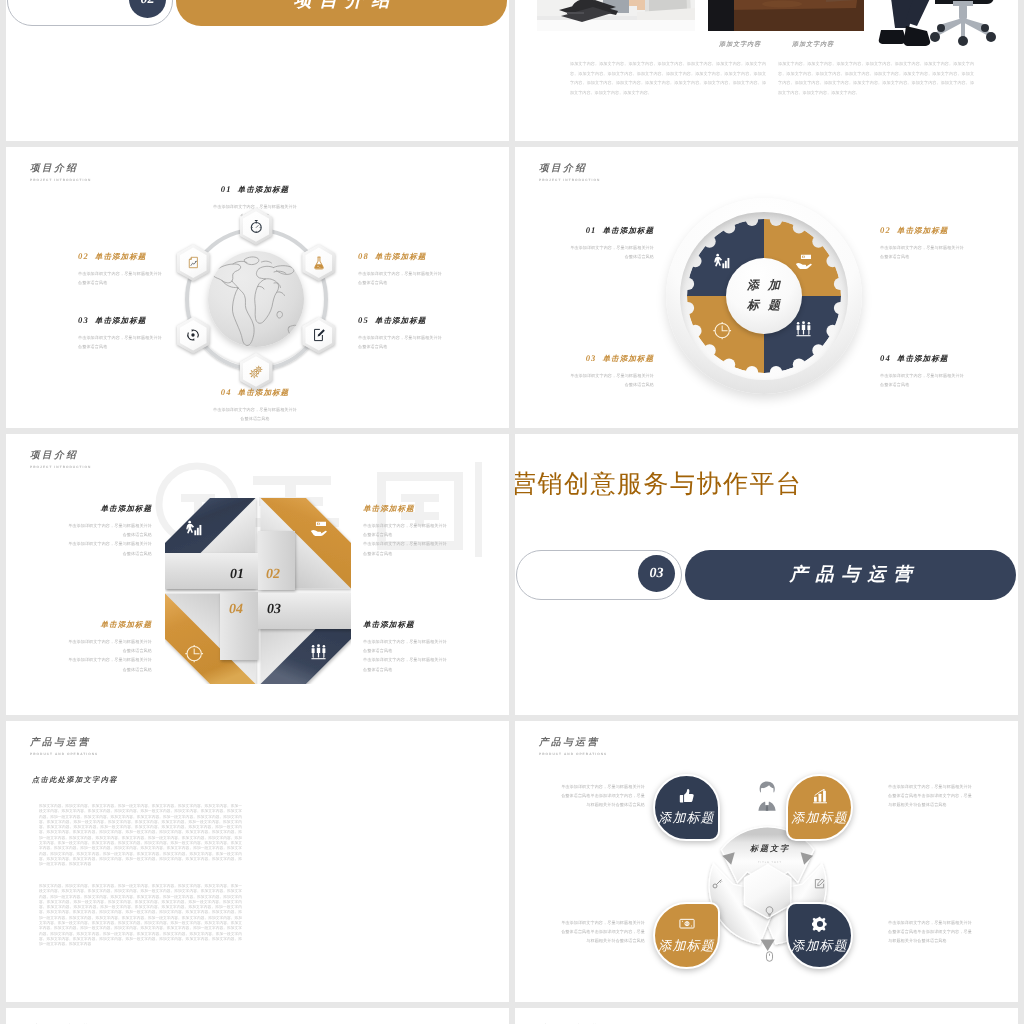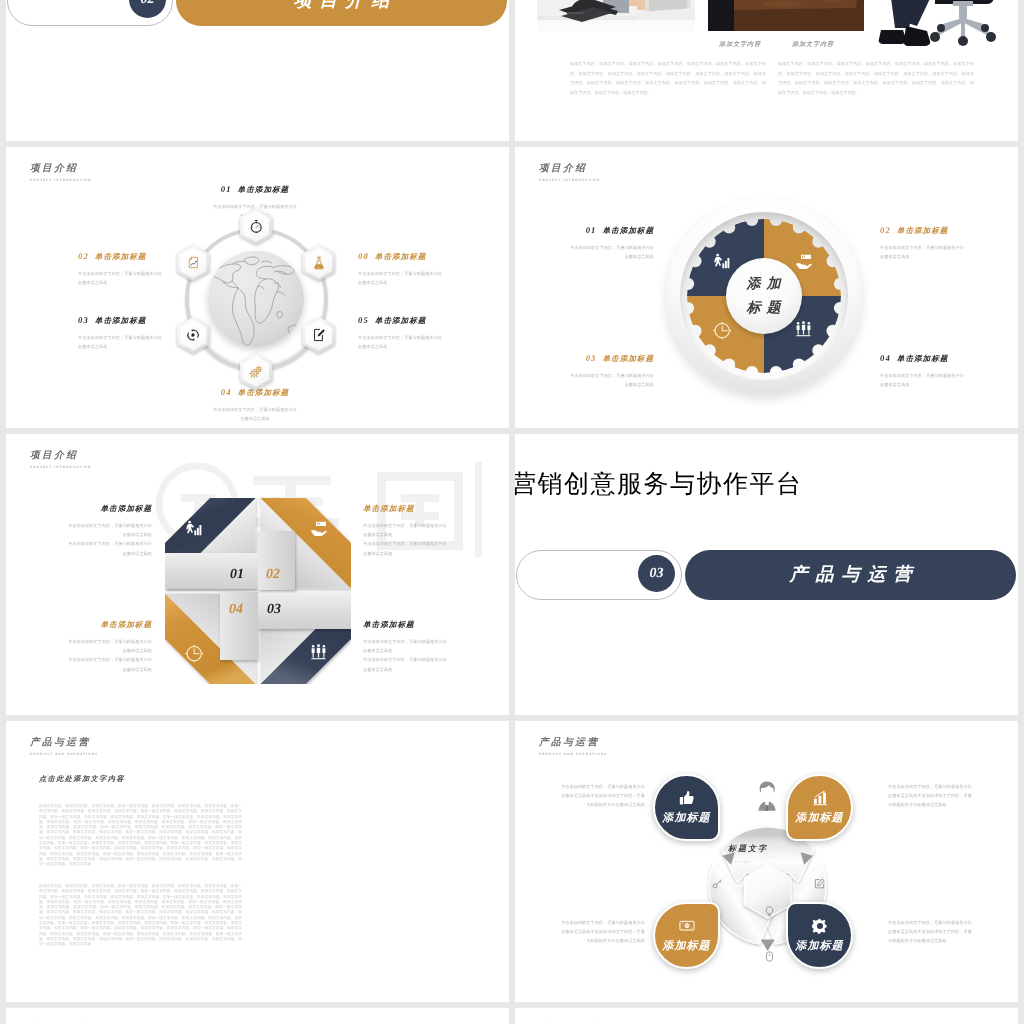--- a/index.html
+++ b/index.html
@@ -16,21 +16,21 @@
 
 .blk{position:absolute}
 .blk .t{font-family:"Liberation Serif",serif;font-weight:700;font-style:italic;font-size:7.6px;color:#2b2b2b;white-space:nowrap;letter-spacing:1.0px}
 .blk .t .n{letter-spacing:1.1px;padding-right:6px;font-size:8.6px}
 .blk .t.or,.blk .t.or .n{color:#c8903f}
 .blk .b{font-size:4.1px;color:#b0b0b0;line-height:2.25;margin-top:6px;letter-spacing:.1px}
 .blk.r{text-align:right}
 .blk.c{text-align:center}
 
 .wm{position:absolute;inset:0;pointer-events:none;overflow:hidden;z-index:0}
-.wm .wt{position:absolute;font-size:25px;color:#000000;font-weight:500;letter-spacing:1.5px;white-space:nowrap}
+.wm .wt{position:absolute;font-size:25px;color:#a16207;font-weight:500;letter-spacing:1.5px;white-space:nowrap}
 
 .sec-pill{position:absolute;left:1px;top:116px;width:166px;height:50px;background:#fff;border:1px solid #b9bdc5;border-radius:999px}
 .sec-num{position:absolute;left:123px;top:121px;width:37px;height:37px;border-radius:50%;background:#36425a;display:flex;align-items:center;justify-content:center;z-index:3}
 .sec-num span{color:#fff;font-family:"Liberation Serif",serif;font-style:italic;font-weight:700;font-size:14px;letter-spacing:0px}
 .sec-bar{position:absolute;left:170px;top:116px;width:331px;height:50px;border-radius:999px;display:flex;align-items:center;justify-content:center}
 .sec-bar span{color:#fff;font-family:"Liberation Serif",serif;font-style:italic;font-weight:700;font-size:18px;letter-spacing:8px;text-indent:8px}
 .sec-orange{background:#c8903f}
 .sec-navy{background:#36425a}
 
 .ph{position:absolute;overflow:hidden}
@@ -60,44 +60,44 @@
   background:radial-gradient(circle at 50% 18%, #ffffff 0%,#fbfbfb 52%, #eeeeee 72%, #dfdfdf 90%, #d6d6d6 100%);
   box-shadow:0 5px 11px rgba(0,0,0,.13)}
 .g-plate:after{content:"";position:absolute;left:14px;top:14px;right:14px;bottom:14px;border-radius:50%;
   background:radial-gradient(circle at 50% 80%, #ffffff 0%, #f6f6f6 45%, #e3e3e3 85%, #dcdcdc 100%);
   box-shadow:inset 0 4px 7px rgba(0,0,0,.13)}
 .g-gear{position:absolute;left:21px;top:21px;width:154px;height:154px;z-index:2}
 .g-hub{position:absolute;left:60px;top:60px;width:76px;height:76px;border-radius:50%;
   background:radial-gradient(circle at 42% 22%,#ffffff 0%,#fafafa 50%,#e6e6e6 92%,#dddddd 100%);
   box-shadow:0 2px 5px rgba(0,0,0,.22);
   display:flex;flex-direction:column;align-items:center;justify-content:center;z-index:4}
-.g-hub div{font-family:Liberation Sans, sans-serif;font-style:italic;font-weight:700;font-size:14px;color:#3c3c3c;line-height:1.7;letter-spacing:1px}
+.g-hub div{font-family:Liberation Mono, monospace;font-style:italic;font-weight:700;font-size:12px;color:#3c3c3c;line-height:1.7;letter-spacing:1px}
 
 .pw-wrap{position:absolute;left:159px;top:64px;width:186px;height:186px}
 
-.t-sub{position:absolute;left:33px;top:54px;font-family:Liberation Serif, serif;font-style:italic;font-weight:700;font-size:7.2px;color:#4c4c4c;letter-spacing:1.4px}
+.t-sub{position:absolute;left:26px;top:54px;font-family:Liberation Sans, sans-serif;font-style:italic;font-weight:700;font-size:7.2px;color:#4c4c4c;letter-spacing:1.4px}
 .t-p{position:absolute;left:33px;width:203px;font-size:3.7px;line-height:5.3px;color:#c1c1c1;text-align:justify;letter-spacing:.05px}
 
 .fan-wrap{position:absolute;left:151px;top:67px;width:206px;height:206px}
 .f-circ{position:absolute;width:67px;height:67px;border-radius:50%;display:flex;flex-direction:column;
   align-items:center;justify-content:center;box-shadow:0 2px 6px rgba(0,0,0,.26);border:2.5px solid #fff;z-index:5}
-.f-circ .lbl{font-family:"Liberation Serif",serif;font-style:italic;font-weight:700;font-size:11px;color:#fff;letter-spacing:1.1px;margin-top:5px}
+.f-circ .lbl{font-family:"Liberation Serif",serif;font-style:italic;font-weight:400;font-size:13px;color:#fff;letter-spacing:1.1px;margin-top:5px}
 .f-navy{background:#313d53}
 .f-orange{background:#c8903f}
 .fc-br{border-bottom-right-radius:10px}
 .fc-bl{border-bottom-left-radius:10px}
 .fc-tr{border-top-right-radius:10px}
 .fc-tl{border-top-left-radius:10px}
 
 .ico{display:inline-flex;align-items:center;justify-content:center;line-height:0}
 .gico{position:absolute;z-index:3;line-height:0}
 
 .fan-wrap .avatar{position:absolute;left:83px;top:-10px;z-index:1;line-height:0}
 .fan-wrap svg[data-name=fan-svg]{position:absolute;left:-1px;top:-2px;z-index:2;transform:scale(0.89);transform-origin:50% 50%}
-.f-center{position:absolute;left:62px;top:56px;width:84px;text-align:left;z-index:3}
+.f-center{position:absolute;left:62px;top:56px;width:84px;text-align:center;z-index:3}
 .f-center .ct{font-family:"Liberation Serif",serif;font-style:italic;font-weight:700;font-size:8px;color:#3a3a3a;letter-spacing:2px}
 .f-center .cs{font-size:2.4px;color:#c2c2c2;letter-spacing:1.1px;margin-top:6px}
 .fi{position:absolute;z-index:3;line-height:0}
 .fi1{left:46px;top:90px}
 .fi2{left:148px;top:90px}
 .fi3{left:98px;top:118px}
 .fi4{left:98px;top:163px}
 .pw-wrap svg{position:absolute;left:0;top:0}
 .pwn{position:absolute;z-index:5;font-family:"Liberation Serif",serif;font-style:italic;font-weight:700;font-size:14px;letter-spacing:0px}
 .pwi{position:absolute;z-index:5;line-height:0}

